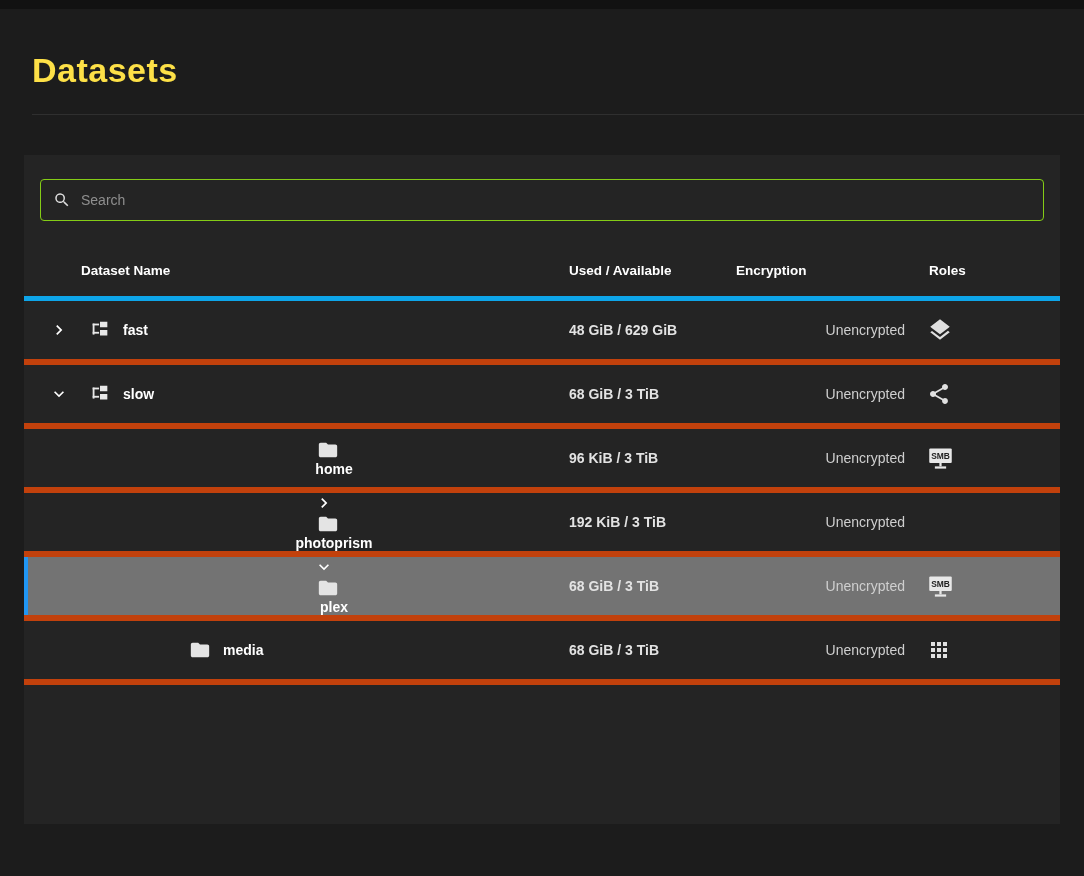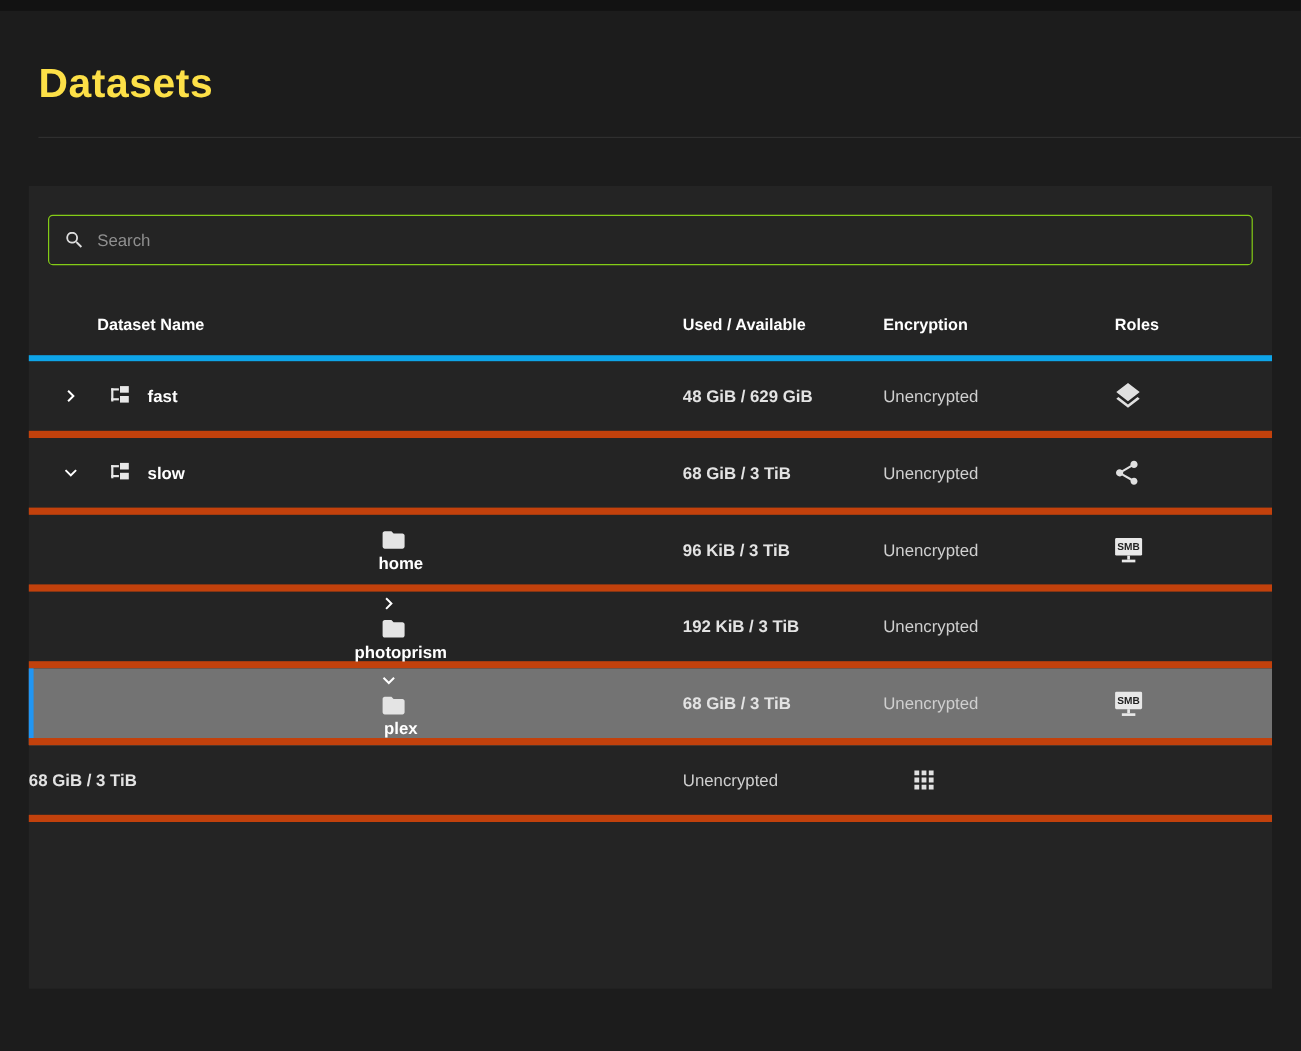--- a/index.html
+++ b/index.html
@@ -91,21 +91,21 @@
   .expander[data-state="collapsed"] .chev-right { display: block; }
   .expander[data-state="expanded"] .chev-down { display: block; }
 
   .type-icon { width: 34px; display: flex; align-items: center; }
   .type-icon svg { display: none; }
   .type-icon[data-type="pool"] .icon-dataset { display: block; }
   .type-icon[data-type="folder"] .icon-folder { display: block; }
 
   .name-label { font-size: 14px; font-weight: 700; color: #ffffff; }
   .used-cell { font-size: 14px; font-weight: 600; color: #e3e3e3; }
-  .enc-cell { font-size: 14px; color: #cfcfcf; }
+  .enc-cell { font-size: 14px; color: #cfcfcf; text-align: right; }
 
   .roles-cell { padding-left: 22px; display: flex; align-items: center; text-align: center; }
   .roles-cell svg { display: none; }
   .roles-cell[data-icon="layers"] .icon-layers { display: block; }
   .roles-cell[data-icon="share"]  .icon-share  { display: block; }
   .roles-cell[data-icon="smb"]    .icon-smb    { display: block; }
   .roles-cell[data-icon="apps"]   .icon-apps   { display: block; }
 </style>
 </head>
 <body>
@@ -274,20 +274,33 @@
             <rect x="2" y="3" width="20" height="13" rx="1" fill="#e8e8e8"></rect>
             <text x="12" y="12" font-size="7.5" font-weight="bold" fill="#242424" text-anchor="middle" font-family="Liberation Sans, sans-serif">SMB</text>
             <rect x="11" y="16" width="2" height="3" fill="#e8e8e8"></rect>
             <rect x="7" y="19" width="10" height="2" fill="#e8e8e8"></rect>
           </svg>
 
         </div>
       </div>
 
       <div class="row grid-cols indent-2">
+        <div class="cell name-cell">
+          <span class="expander" data-state="none">
+            
+            
+          </span>
+          <span class="type-icon" data-type="folder">
+
+            <svg class="icon-folder" width="22" height="22" viewBox="0 0 24 24" fill="#e4e4e4">
+              <path d="M10 4H4c-1.1 0-2 .9-2 2v12c0 1.1.9 2 2 2h16c1.1 0 2-.9 2-2V8c0-1.1-.9-2-2-2h-8l-2-2z"></path>
+            </svg>
+          </span>
+          <span class="name-label">media</span>
+        </div>
         <div class="cell used-cell">68 GiB / 3 TiB</div>
         <div class="cell enc-cell">Unencrypted</div>
         <div class="cell roles-cell" data-icon="apps">
 
           <svg class="icon-apps" width="24" height="24" viewBox="0 0 24 24" fill="#e0e0e0">
             <path d="M4 8h4V4H4v4zm6 0h4V4h-4v4zm6-4v4h4V4h-4zm-12 10h4v-4H4v4zm6 0h4v-4h-4v4zm6 0h4v-4h-4v4zm-12 6h4v-4H4v4zm6 0h4v-4h-4v4zm6 0h4v-4h-4v4z"></path>
           </svg>
         </div>
       </div>
     </div>

